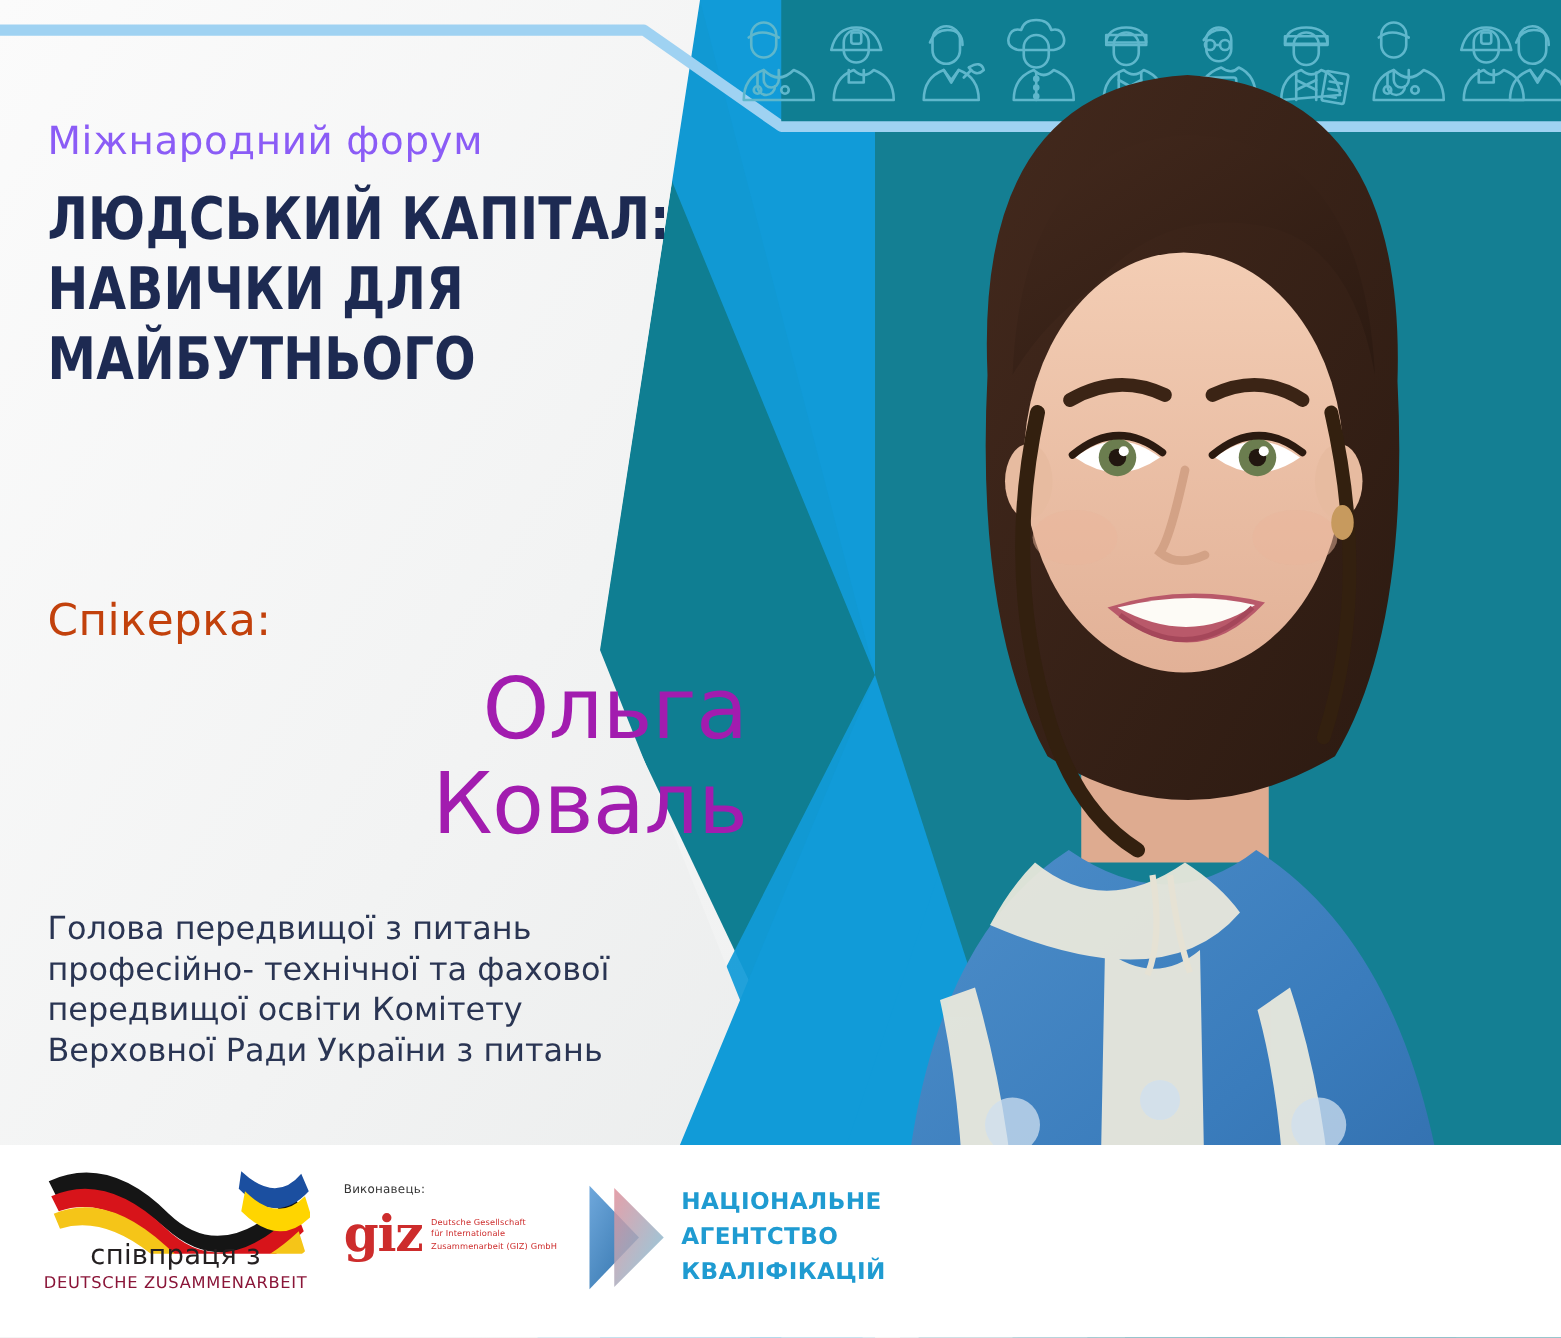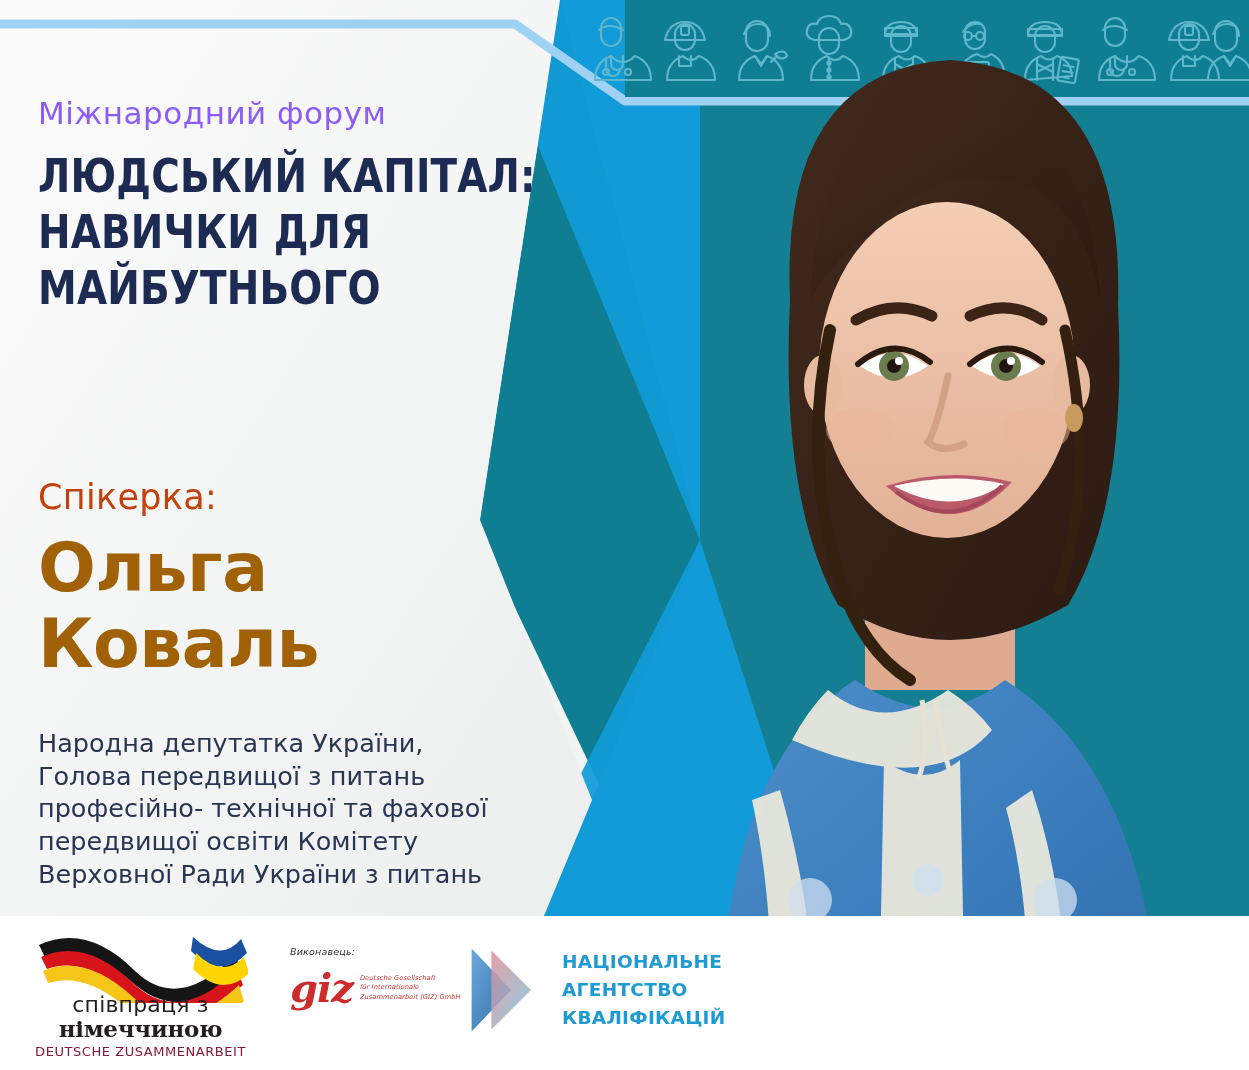--- a/index.html
+++ b/index.html
@@ -34,21 +34,21 @@
     transform:scaleX(.92);transform-origin:left top;
   }
   .headline span{display:block;white-space:nowrap;}
 
   .speaker-label{
     position:absolute;left:0;top:477px;
     font-size:35px;color:#c2410c;font-weight:400;letter-spacing:.3px;
   }
   .speaker-name{
     position:absolute;left:0;top:530px;width:560px;
-    font-size:68px;line-height:1.12;font-weight:700;color:#a16207;letter-spacing:-.5px;
+    font-size:68px;line-height:1.12;font-weight:400;color:#a21caf;letter-spacing:-.5px;text-align:right;
   }
   .speaker-name span{display:block;}
 
   .bio{
     position:absolute;left:0;top:727px;width:545px;
     font-size:25.5px;line-height:1.28;color:#2a3553;font-weight:400;
   }
   .bio span{display:block;white-space:nowrap;}
 
   
@@ -56,30 +56,30 @@
   .footer-logos{position:absolute;left:0;top:0;width:760px;height:154px;}
 
   .logo-de{position:absolute;left:33px;top:15px;width:215px;height:120px;}
   .logo-de-text{
     position:absolute;left:0;top:62px;width:215px;text-align:center;color:#231f20;
   }
   .logo-de-l1{font-size:22px;letter-spacing:.2px;font-weight:400;line-height:1.05;}
   .logo-de-l2{font-family:"DejaVu Serif","Liberation Serif",serif;font-size:23px;font-weight:700;line-height:1.1;letter-spacing:-.3px;}
   .logo-de-l3{font-size:13px;letter-spacing:.55px;color:#8a1538;margin-top:3px;font-weight:400;}
 
-  .logo-giz{position:absolute;left:290px;top:30px;width:170px;height:90px;font-style:italic;}
+  .logo-giz{position:absolute;left:275px;top:30px;width:170px;height:90px;}
   .giz-vyk{font-size:9.5px;color:#333;letter-spacing:.2px;}
   .giz-row{display:flex;align-items:center;margin-top:14px;}
   .giz-mark{font-family:"DejaVu Serif","Liberation Serif",serif;font-weight:700;font-size:40px;color:#cd2c2c;line-height:.85;letter-spacing:-1px;position:relative;}
   .giz-sub{margin-left:7px;font-size:6.6px;line-height:1.38;color:#cd2c2c;letter-spacing:.1px;}
   .giz-sub div{white-space:nowrap;}
 
   .logo-nak{position:absolute;left:468px;top:24px;width:270px;height:105px;}
   .nak-text{
-    position:absolute;left:94px;top:8px;
+    position:absolute;left:77px;top:8px;
     font-size:18.5px;line-height:1.52;font-weight:700;color:#1f9bd1;letter-spacing:.3px;
   }
   .nak-text div{white-space:nowrap;}
 </style>
 </head>
 <body>
 
 <div id="poster">
 
   <svg class="art" viewBox="0 0 1249 1070" preserveAspectRatio="none">
@@ -312,21 +312,20 @@
     </div>
 
     <div class="speaker-label">Спікерка:</div>
 
     <div class="speaker-name">
       <span>Ольга</span>
       <span>Коваль</span>
     </div>
 
     <div class="bio">
-      <span>Народна депутатка України,</span>
       <span>Голова передвищої з питань</span>
       <span>професійно- технічної та фахової</span>
       <span>передвищої освіти Комітету</span>
       <span>Верховної Ради України з питань</span>
     </div>
   </div>
 
   <div class="footer">
     <svg class="art" viewBox="0 0 1249 154" preserveAspectRatio="none">
       <polygon points="0,0 1000,0 1249,-88 1249,154 0,154" fill="#ffffff"></polygon>
@@ -338,21 +337,20 @@
       <div class="logo-de">
         <svg viewBox="0 0 215 72" width="215" height="72">
           <path d="M6 14 q48 -22 96 26 q44 42 100 -16 l6 14 q-58 58 -108 14 q-48 -42 -88 -26 z" fill="#151515"></path>
           <path d="M8 26 q44 -20 92 26 q46 44 104 -14 l6 16 q-60 58 -112 12 q-46 -42 -84 -28 z" fill="#d7141a"></path>
           <path d="M10 40 q42 -18 90 26 q46 44 106 -12 l5 16 q-62 56 -114 10 q-44 -40 -82 -28 z" fill="#f5c518"></path>
           <path d="M160 6 q28 26 48 2 l6 14 q-26 28 -56 -2 z" fill="#1b4fa0"></path>
           <path d="M163 22 q26 26 48 4 l5 16 q-26 26 -56 -4 z" fill="#ffd500"></path>
         </svg>
         <div class="logo-de-text">
           <div class="logo-de-l1">співпраця з</div>
-          <div class="logo-de-l2">німеччиною</div>
           <div class="logo-de-l3">DEUTSCHE ZUSAMMENARBEIT</div>
         </div>
       </div>
 
       <div class="logo-giz">
         <div class="giz-vyk">Виконавець:</div>
         <div class="giz-row">
           <div class="giz-mark">giz</div>
           <div class="giz-sub">
             <div>Deutsche Gesellschaft</div>

